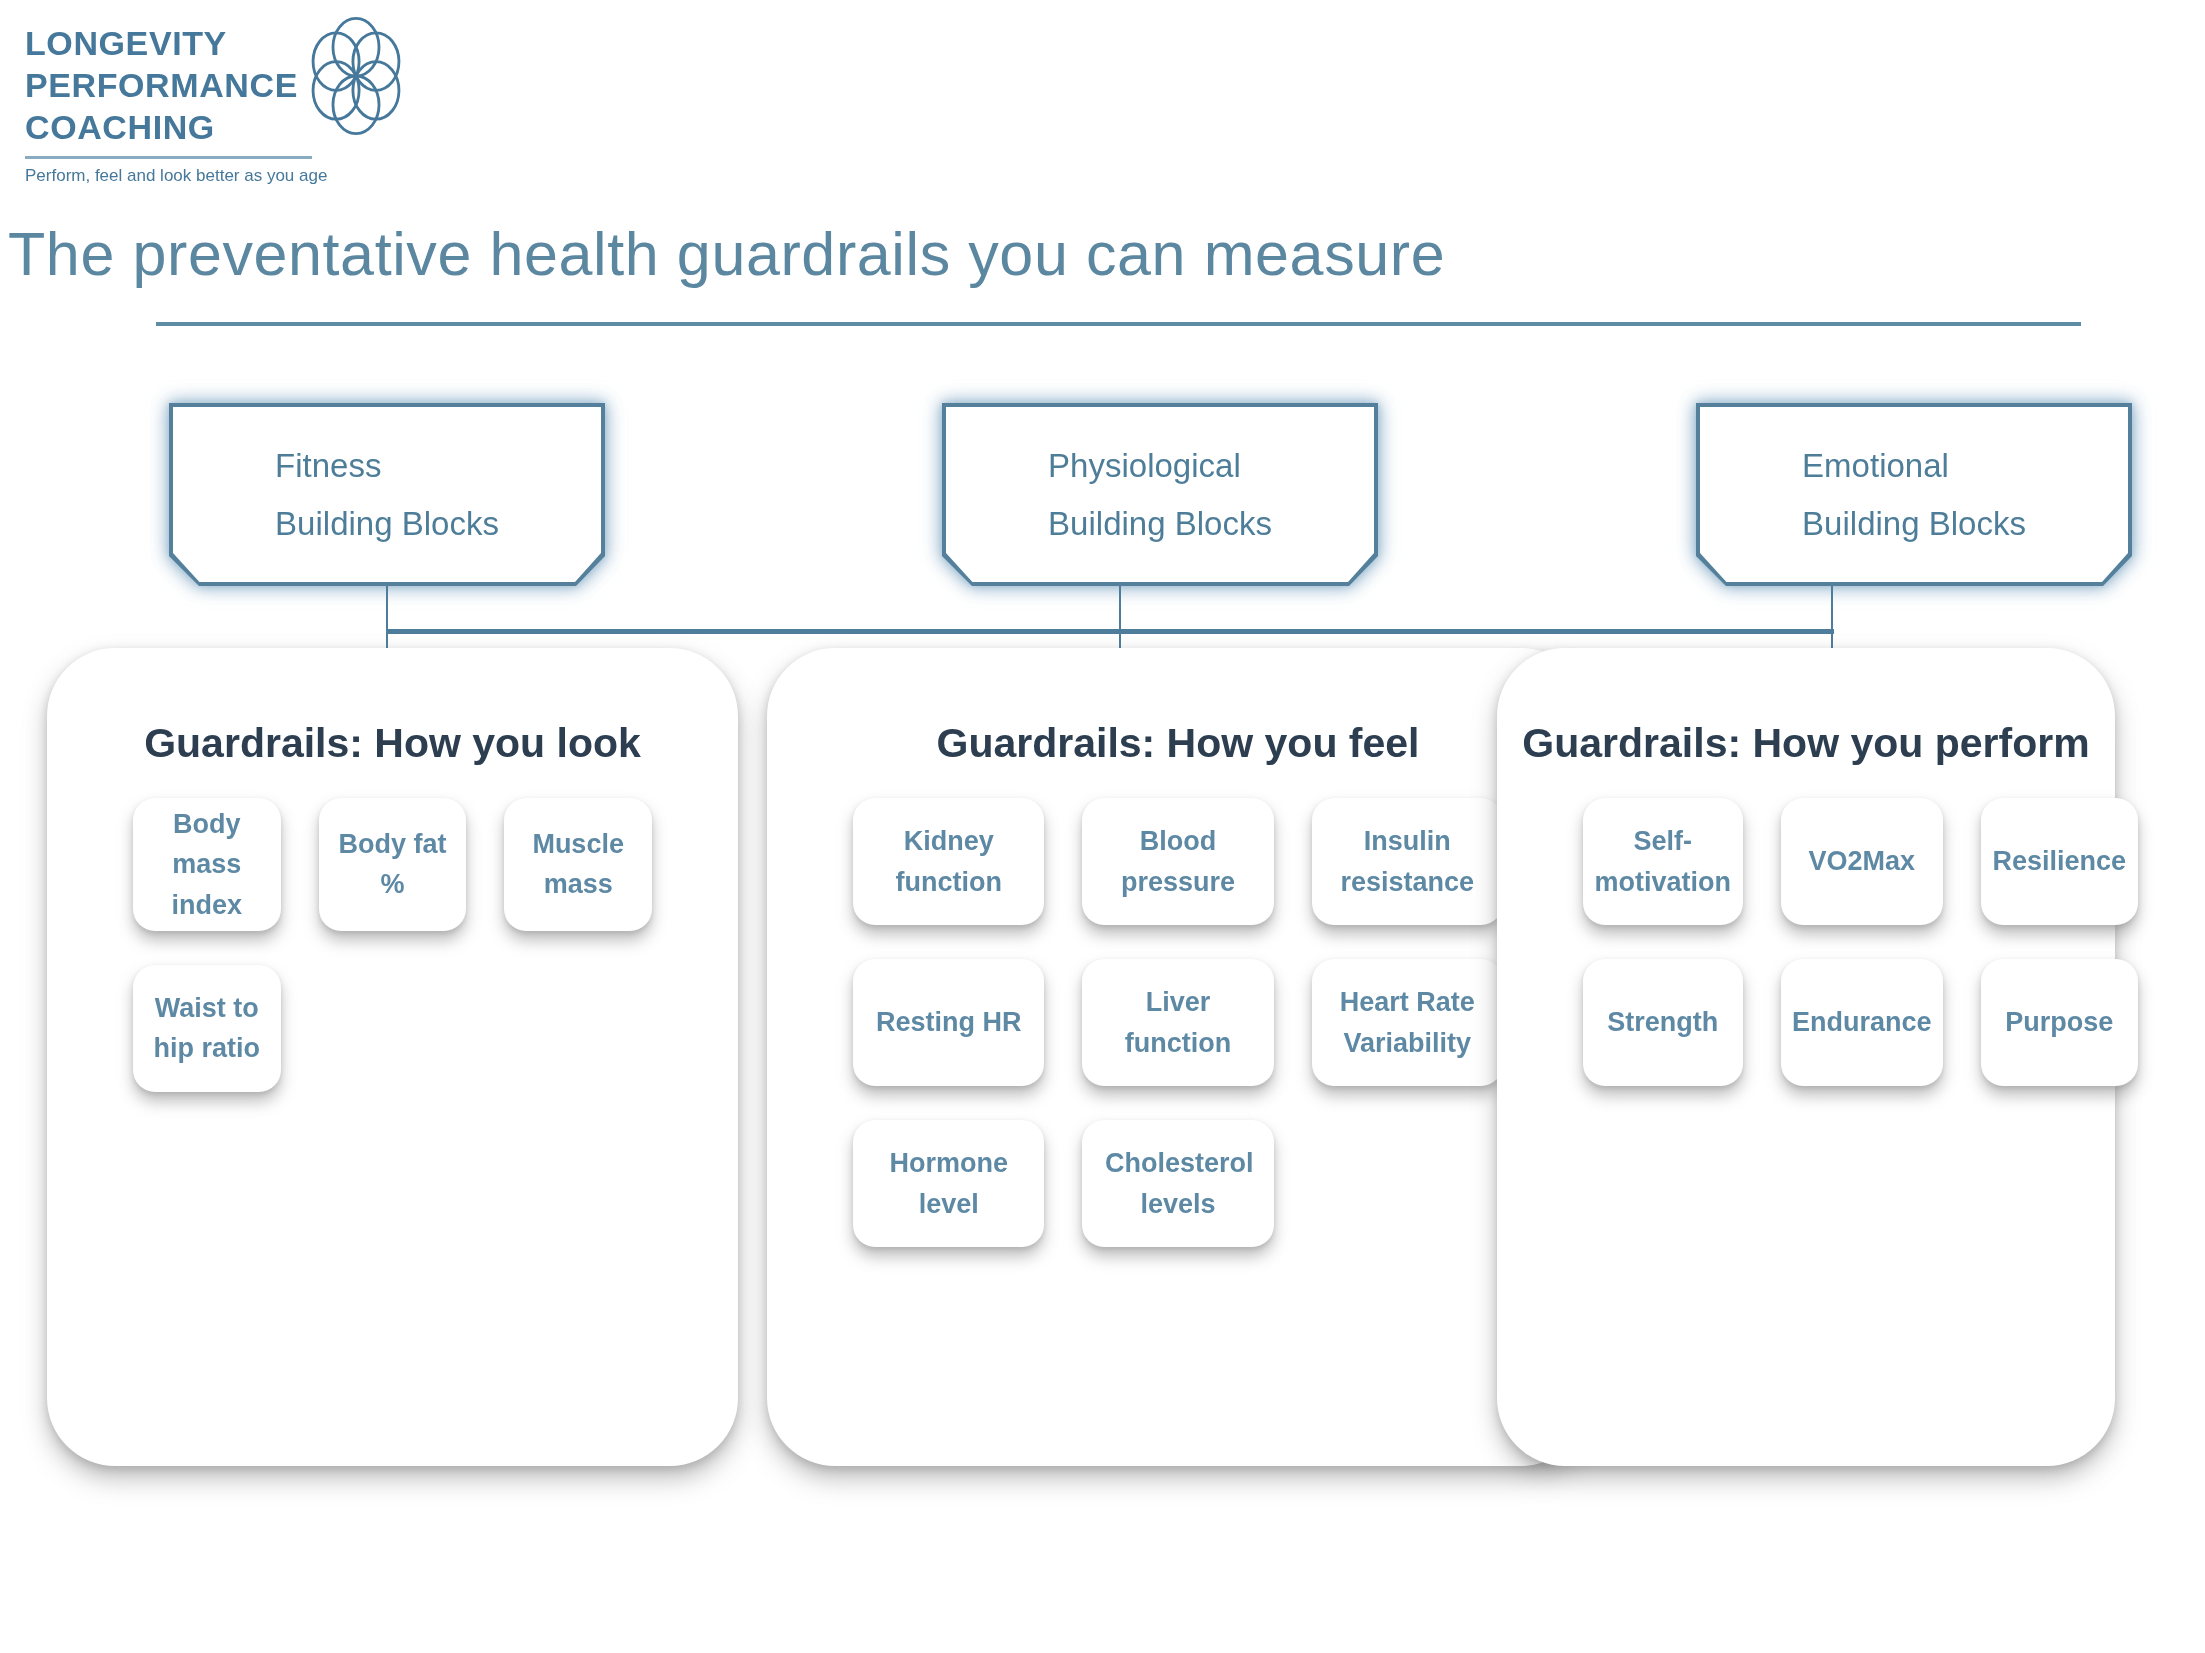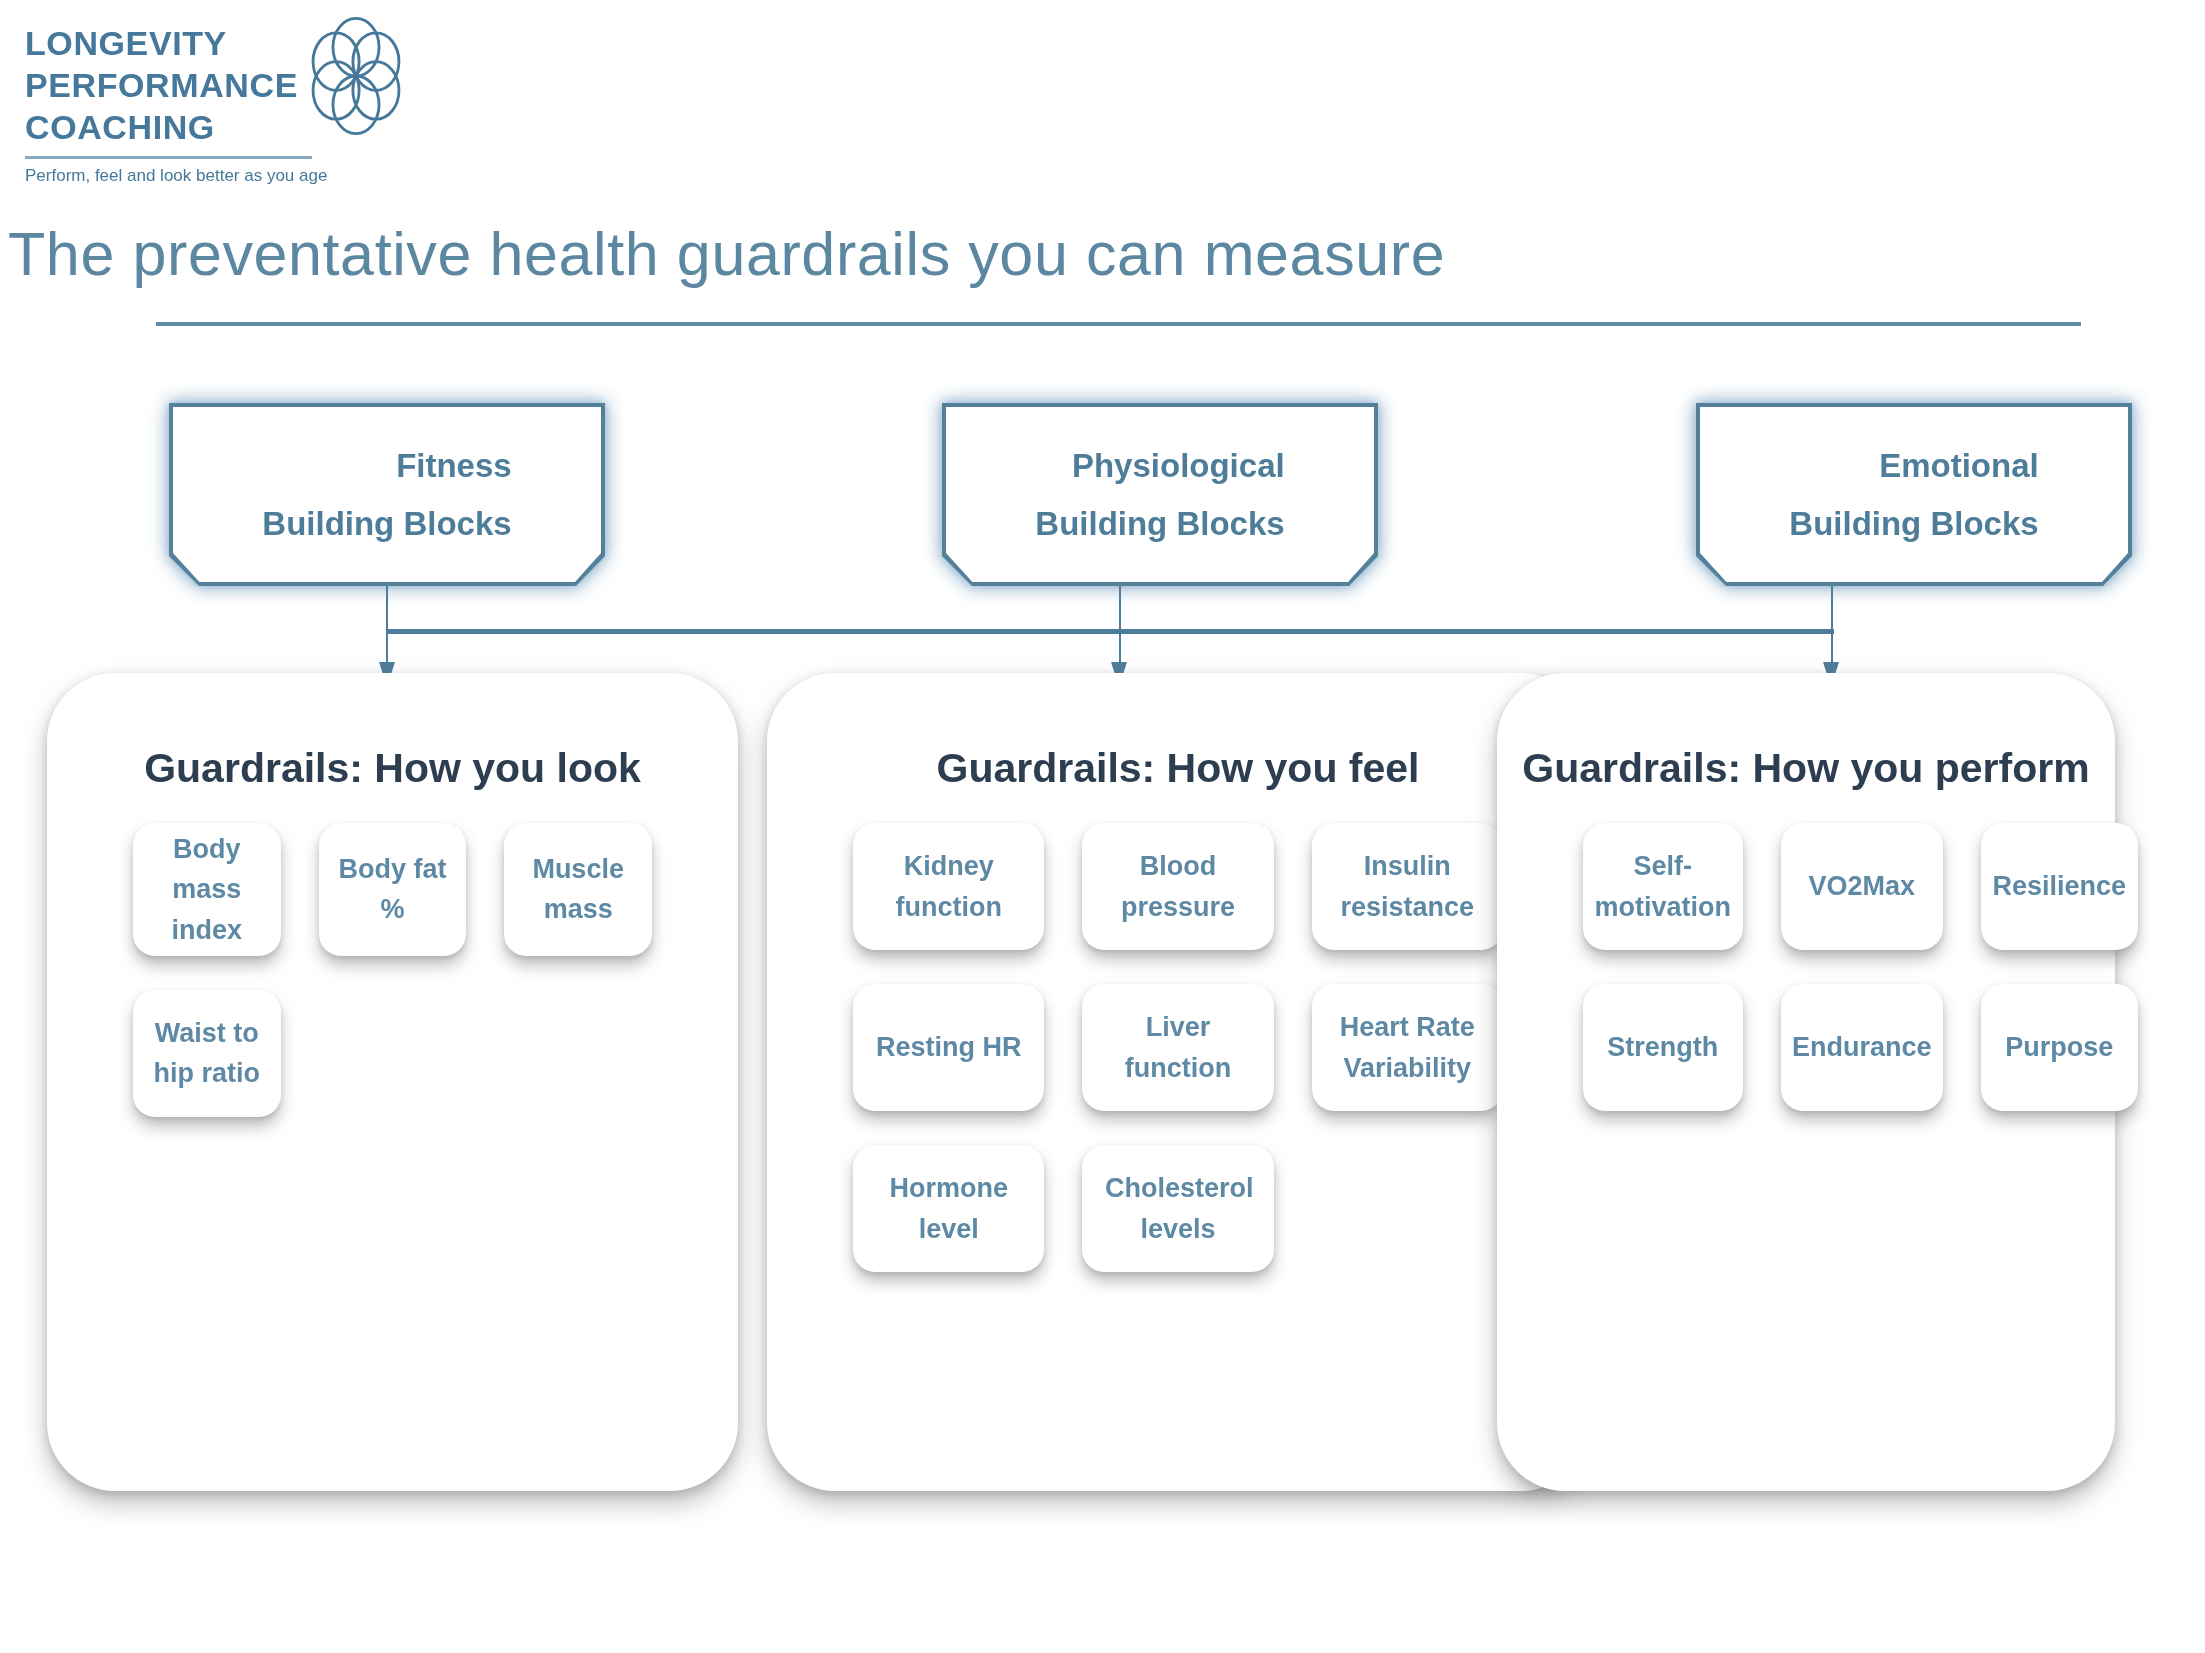--- a/index.html
+++ b/index.html
@@ -21,33 +21,33 @@
   .title-rule{position:absolute;top:322px;left:156px;width:1925px;height:4px;background:#5f8ca5;}
   
   .hex{position:absolute;top:403px;width:436px;height:183px;
     filter:drop-shadow(0 0 9.2px rgba(140,175,202,.9)) drop-shadow(0 0 3.4px rgba(140,175,202,.6));}
   .hex-1{left:169px;} .hex-2{left:942px;} .hex-3{left:1656px;padding-left:40px;}
   .hex-outer{width:436px;height:183px;background:var(--accent,#54809b);
     clip-path:polygon(0 0,100% 0,100% 153px,407px 100%,30px 100%,0 153px);position:relative;}
   .hex-inner{position:absolute;inset:4px;background:#fff;
     clip-path:polygon(0 0,100% 0,100% 146px,402px 100%,26.4px 100%,0 146px);
     display:flex;flex-direction:column;align-items:center;justify-content:center;}
-  .hex-label{text-align:right;color:var(--hex-text,#4d7d98);font-weight:700;font-size:33px;line-height:1.75;}
+  .hex-label{text-align:left;color:var(--hex-text,#4d7d98);font-weight:400;font-size:33px;line-height:1.75;}
   
   .conn{position:absolute;background:var(--line,#4e7d9b);}
   .stub-top{width:2.3px;top:586px;height:44px;}
   .stub-bot{width:2.3px;top:634px;height:30px;}
   .st-1{left:386px;} .st-2{left:1119px;} .st-3{left:1831px;}
   .conn-h{left:386px;top:629px;width:1448px;height:5.2px;}
   .arrow-head{position:absolute;top:662px;width:0;height:0;
     border-left:8.6px solid transparent;border-right:8.6px solid transparent;
     border-top:25px solid var(--line,#4e7d9b);}
   .ah-1{left:379px;} .ah-2{left:1111px;} .ah-3{left:1823px;}
   
-  .panel{position:absolute;top:673px;height:818px;background:#fff;border-radius:68px;
+  .panel{position:absolute;top:648px;height:818px;background:#fff;border-radius:68px;
     box-shadow:0 12.6px 24px rgba(110,110,110,.42),0 3.4px 8px rgba(120,120,120,.3);}
   .panel-1{left:47px;width:691px;}
   .panel-2{left:767px;width:822px;}
   .panel-3{left:1497px;width:618px;}
   .panel-heading{margin:72px 23px 0;text-align:center;font-size:41px;font-weight:700;
     color:var(--heading-text,#2c3e50);}
   .chips{display:grid;grid-template-columns:1fr 1fr 1fr;gap:34px 38px;padding:31px 86px 0;}
   .chip{min-height:127px;background:#fff;border-radius:22px;box-sizing:border-box;padding:5.7px 11.5px;
     box-shadow:0 9.2px 15px rgba(120,120,120,.45),0 2.3px 4.6px rgba(130,130,130,.25);
     display:flex;align-items:center;justify-content:center;text-align:center;

